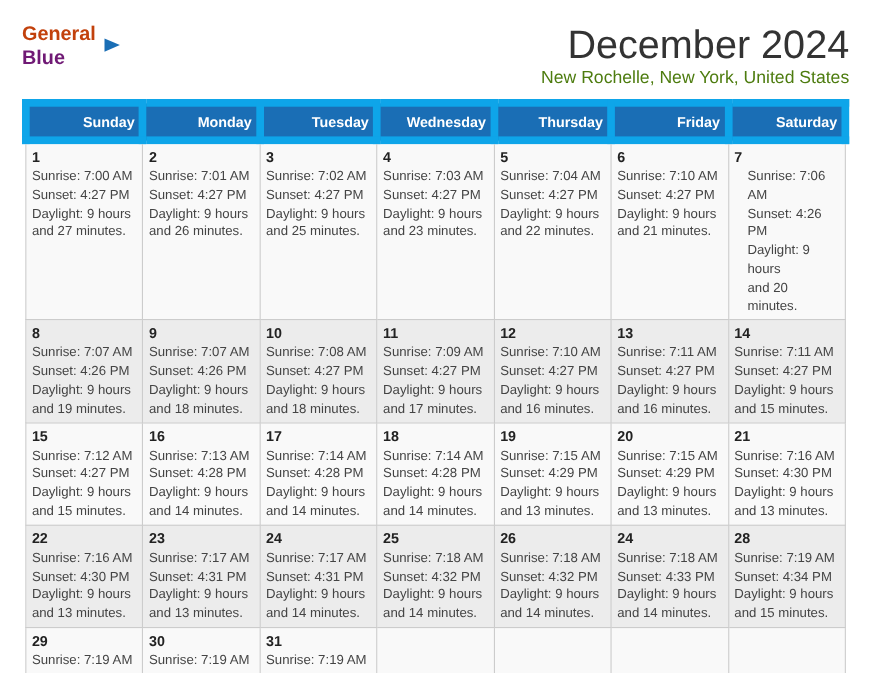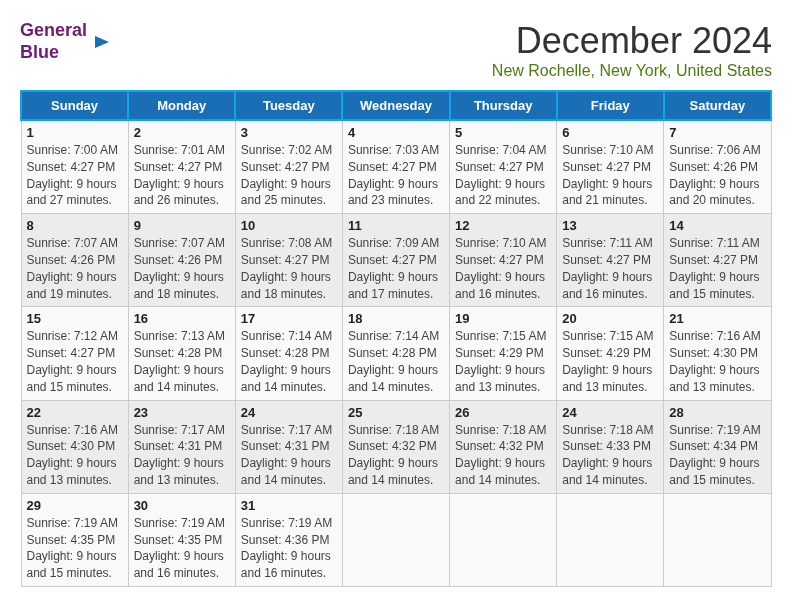--- a/index.html
+++ b/index.html
@@ -20,21 +20,21 @@
       display: flex;
       align-items: center;
     }
     .logo-text {
       font-size: 18px;
       font-weight: bold;
       color: #333;
       line-height: 1.2;
     }
     .logo-text span {
-      color: #701a75;
+      color: #c2410c;
     }
     .logo-wrapper {
       display: flex;
       flex-direction: column;
     }
     .title-section {
       text-align: right;
     }
     .calendar-title {
       font-size: 36px;
@@ -47,24 +47,24 @@
     }
     .calendar-table {
       width: 100%;
       border-collapse: collapse;
       font-size: 11px;
     }
     .calendar-table thead th {
       background-color: #1a6eb5;
       color: white;
       padding: 6px 4px;
-      text-align: center;
+      text-align: right;
       font-size: 13px;
       font-weight: bold;
-      border: 2px solid #0ea5e9;
+      border: 7px solid #0ea5e9;
     }
     .calendar-table tbody td {
       border: 1px solid #ccc;
       vertical-align: top;
       padding: 4px 5px;
       height: 80px;
       width: calc(100% / 7);
     }
     .calendar-table tbody tr:nth-child(odd) td {
       background-color: #f9f9f9;
@@ -162,21 +162,21 @@
         </td>
         <td>
           <div class="day-number">6</div>
           <div class="day-info" style="white-space: pre-line;">Sunrise: 7:10 AM
 Sunset: 4:27 PM
 Daylight: 9 hours
 and 21 minutes.</div>
         </td>
         <td>
           <div class="day-number">7</div>
-          <div class="day-info" style="white-space: pre-line;">Sunrise: 7:06 AM
+          <div class="day-info" style="white-space: pre-line; margin-left: 12px;">Sunrise: 7:06 AM
 Sunset: 4:26 PM
 Daylight: 9 hours
 and 20 minutes.</div>
         </td>
       </tr>
       <tr>
         <td>
           <div class="day-number">8</div>
           <div class="day-info" style="white-space: pre-line;">Sunrise: 7:07 AM
 Sunset: 4:26 PM

